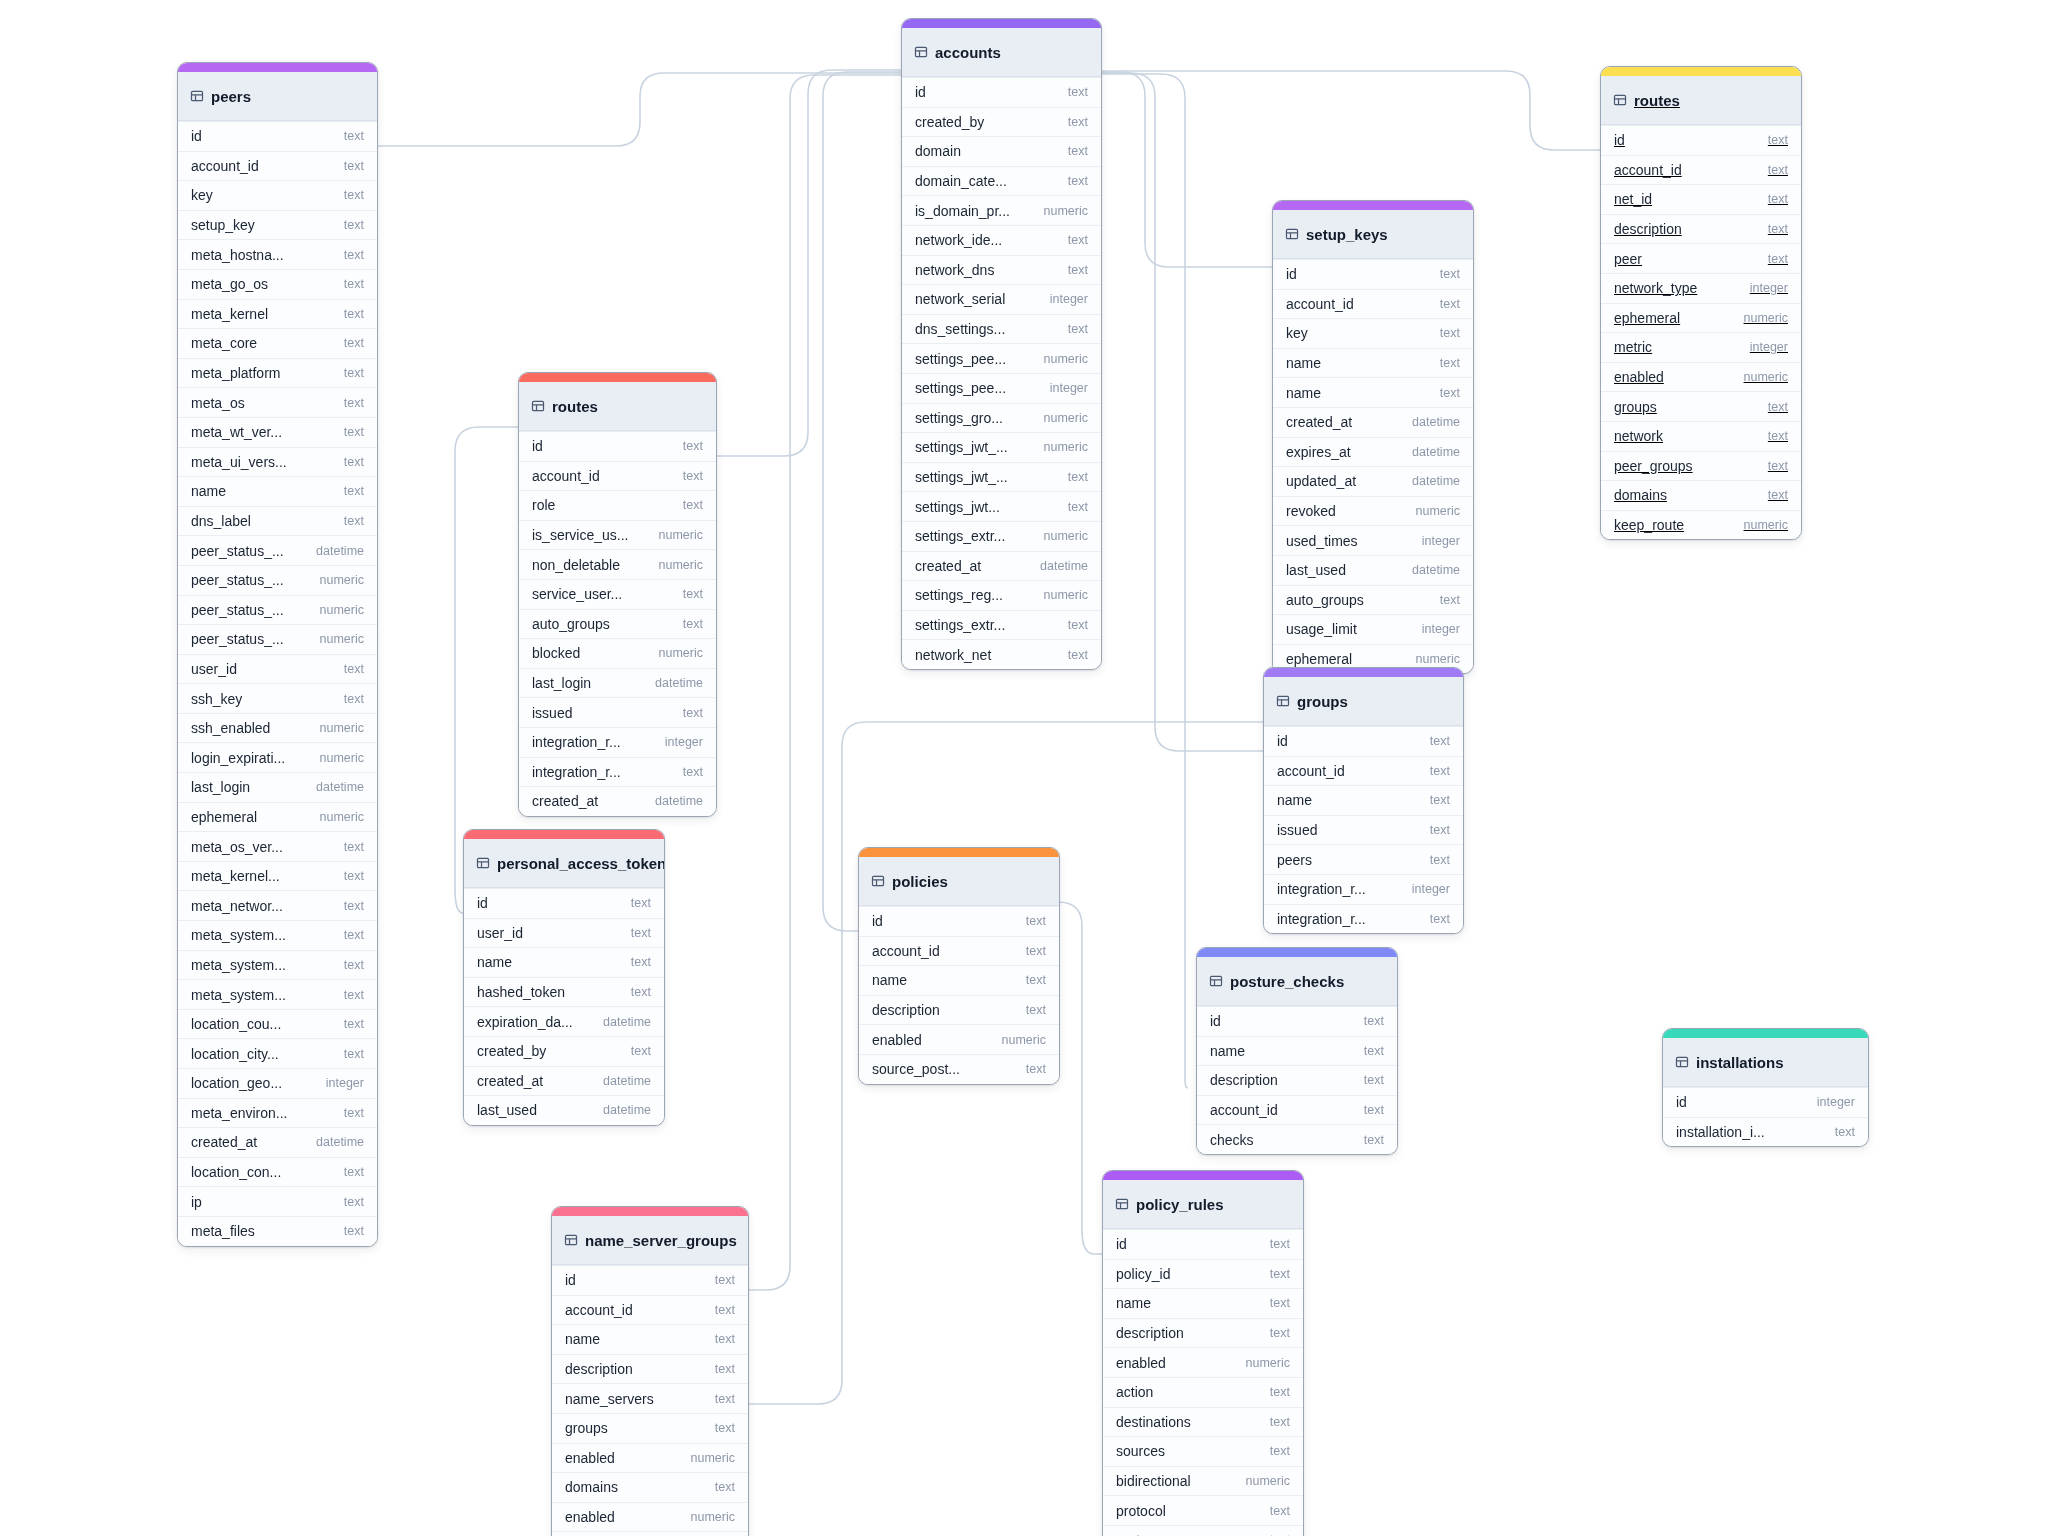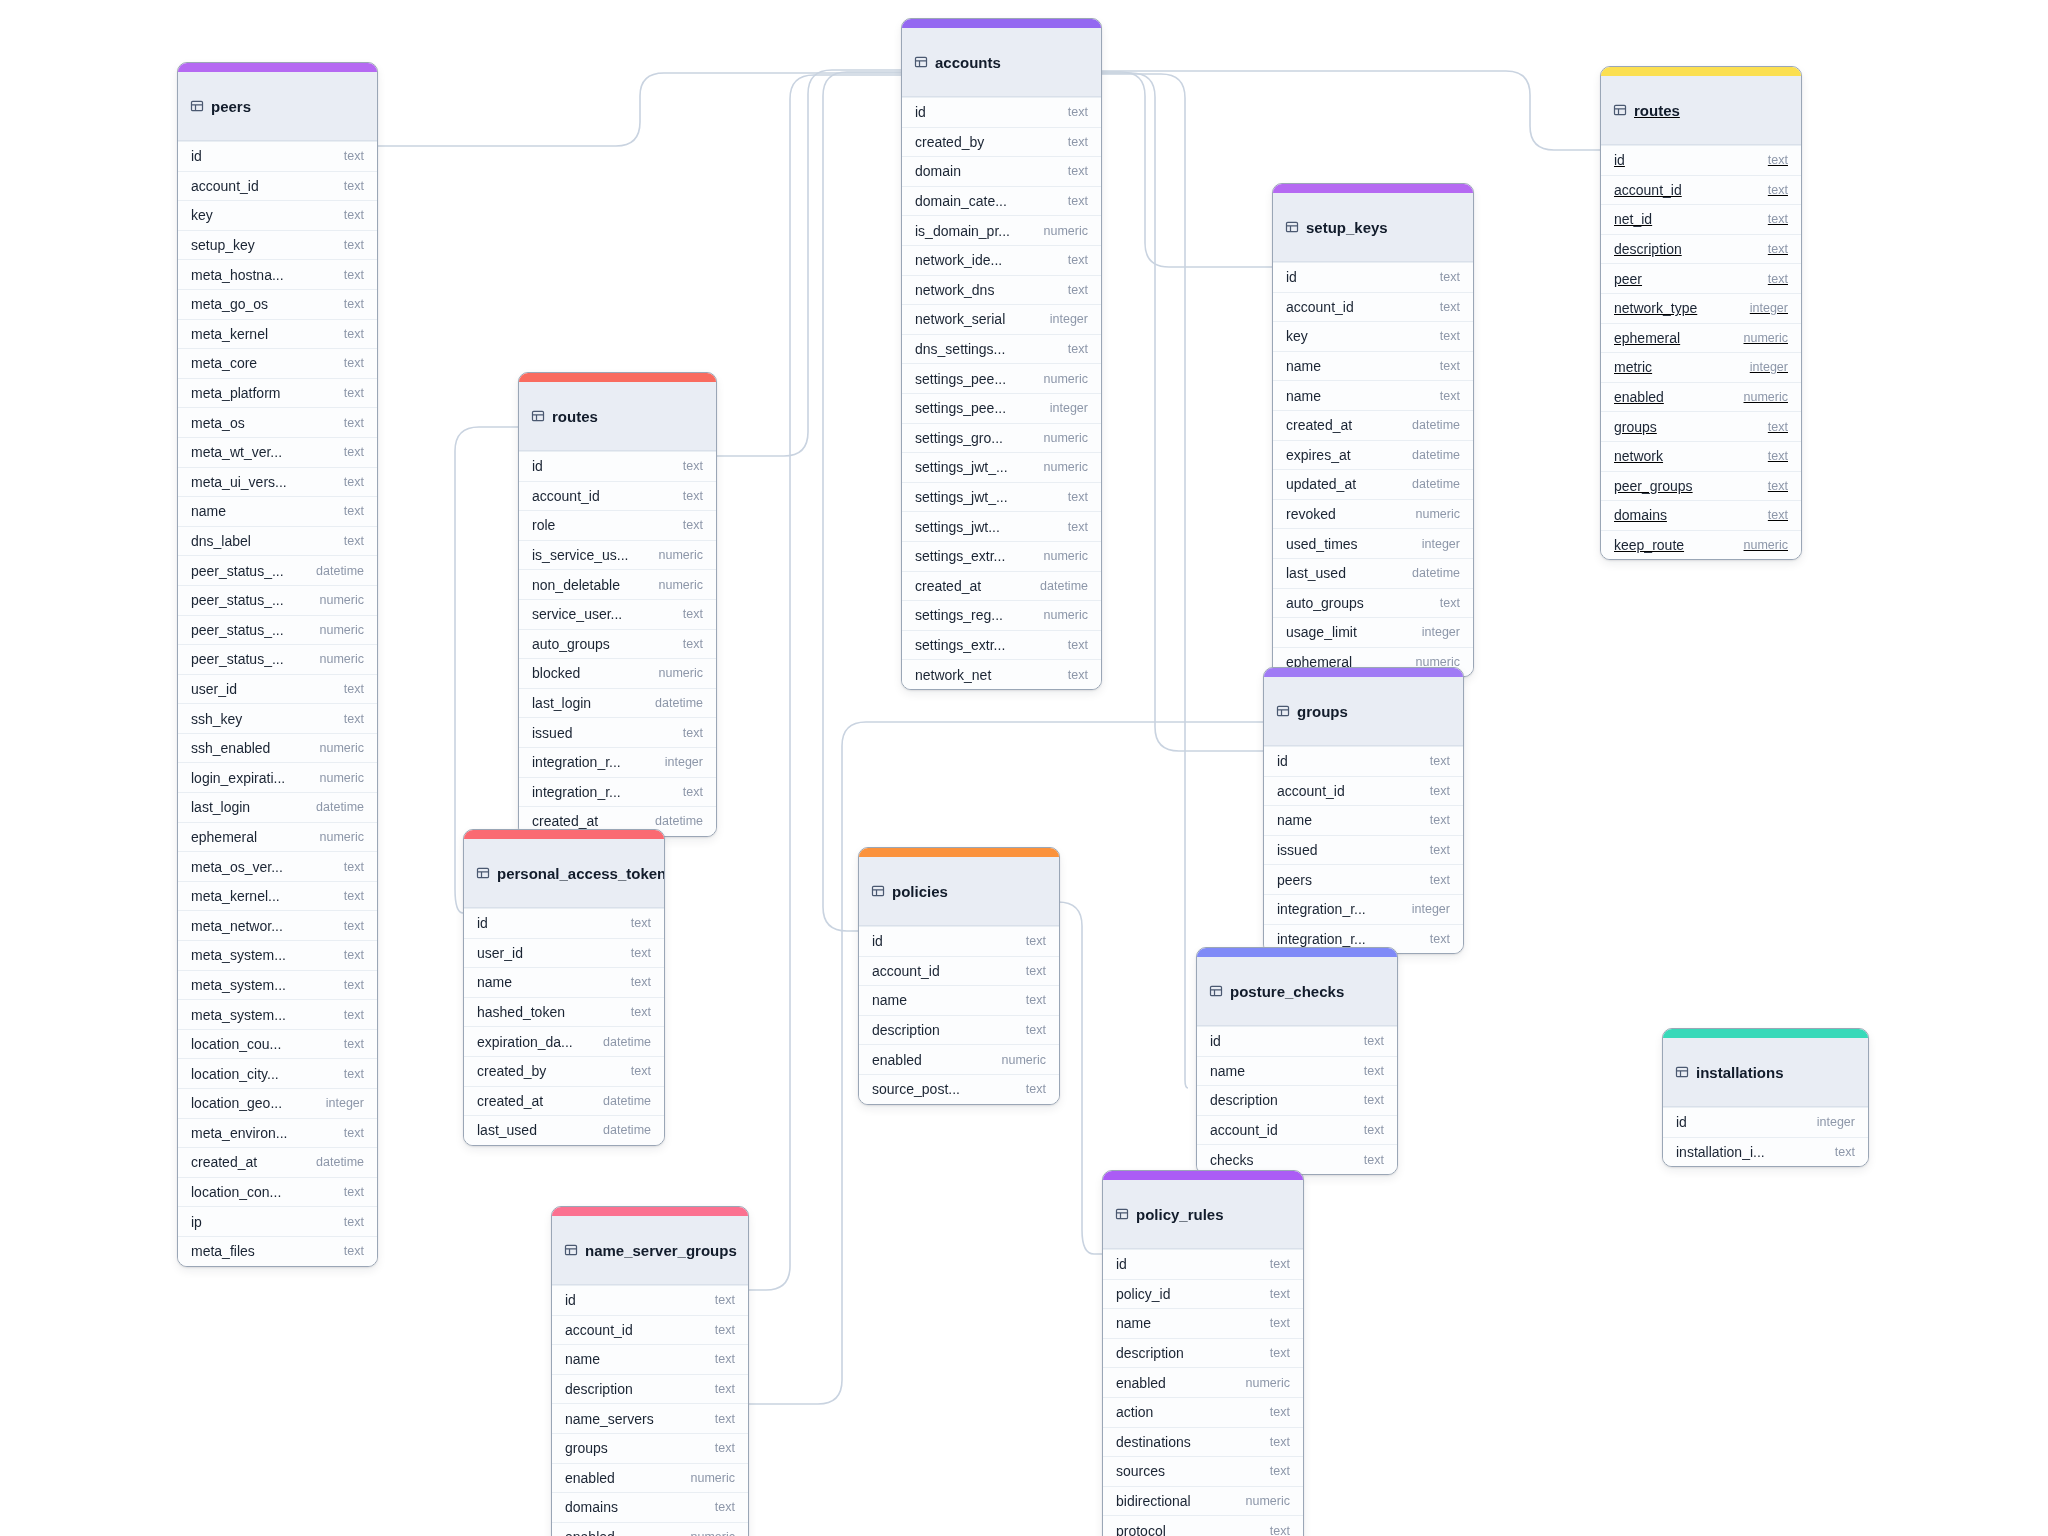--- a/index.html
+++ b/index.html
@@ -4,21 +4,21 @@
 <style>
   html,body{margin:0;padding:0;width:2048px;height:1536px;background:#ffffff;overflow:hidden;
             font-family:"Liberation Sans",sans-serif;}
   .canvas{position:relative;width:2048px;height:1536px;background:#ffffff;}
   .edges{position:absolute;left:0;top:0;width:2048px;height:1536px;z-index:0;}
   .edges path{stroke:#c9d3e0;stroke-width:1.6;fill:none;}
   #tables{position:absolute;left:0;top:0;z-index:1;}
   .table-card{position:absolute;background:#ffffff;border:1px solid #9aa6b6;border-radius:10px;
               box-shadow:0 1px 2px rgba(16,24,40,.10),0 4px 10px rgba(16,24,40,.07);overflow:hidden;}
   .accent-bar{height:9px;}
-  .card-header{height:32px;display:flex;align-items:center;gap:7px;padding:18px 12px;background:#e9edf4;
+  .card-header{height:32px;display:flex;align-items:center;gap:7px;padding:8px 12px;background:#e9edf4;
                border-bottom:1px solid #d9e0ea;color:#121c2b;font-weight:700;font-size:15px;white-space:nowrap;}
   .tbl-icon{width:14px;height:14px;color:#4a5870;flex:0 0 auto;}
   .field{height:28.6px;display:flex;align-items:center;justify-content:space-between;gap:8px;
          padding:0 13px;background:#fcfdfe;border-top:1px solid #e9eef3;}
   .field:first-child{border-top:none;}
   .fname{font-size:14px;color:#1a2433;white-space:nowrap;}
   .ftype{font-size:12.5px;color:#8d97a9;white-space:nowrap;}
 </style>
 </head>
 <body>
@@ -437,21 +437,21 @@
         </div>
         <div class="field">
           <span class="fname">settings_extr...</span>
           <span class="ftype">text</span>
         </div>
         <div class="field">
           <span class="fname">network_net</span>
           <span class="ftype">text</span>
         </div>
       </div>
-      <div class="table-card" style="left: 1272px; top: 183px; width: 200px;">
+      <div class="table-card" style="left: 1272px; top: 200px; width: 200px;">
         <div class="accent-bar" style="background:#b569f2"></div>
         <div class="card-header">
           <svg class="tbl-icon" viewBox="0 0 16 16">
   <rect x="1.7" y="2.7" width="12.6" height="10.6" rx="1.4" fill="none" stroke="currentColor" stroke-width="1.4"></rect>
   <path d="M1.7 6.6 H14.3 M6.3 6.6 V13.3" fill="none" stroke="currentColor" stroke-width="1.4"></path>
           </svg>
           <span>setup_keys</span>
         </div>
         <div class="field">
           <span class="fname">id</span>

